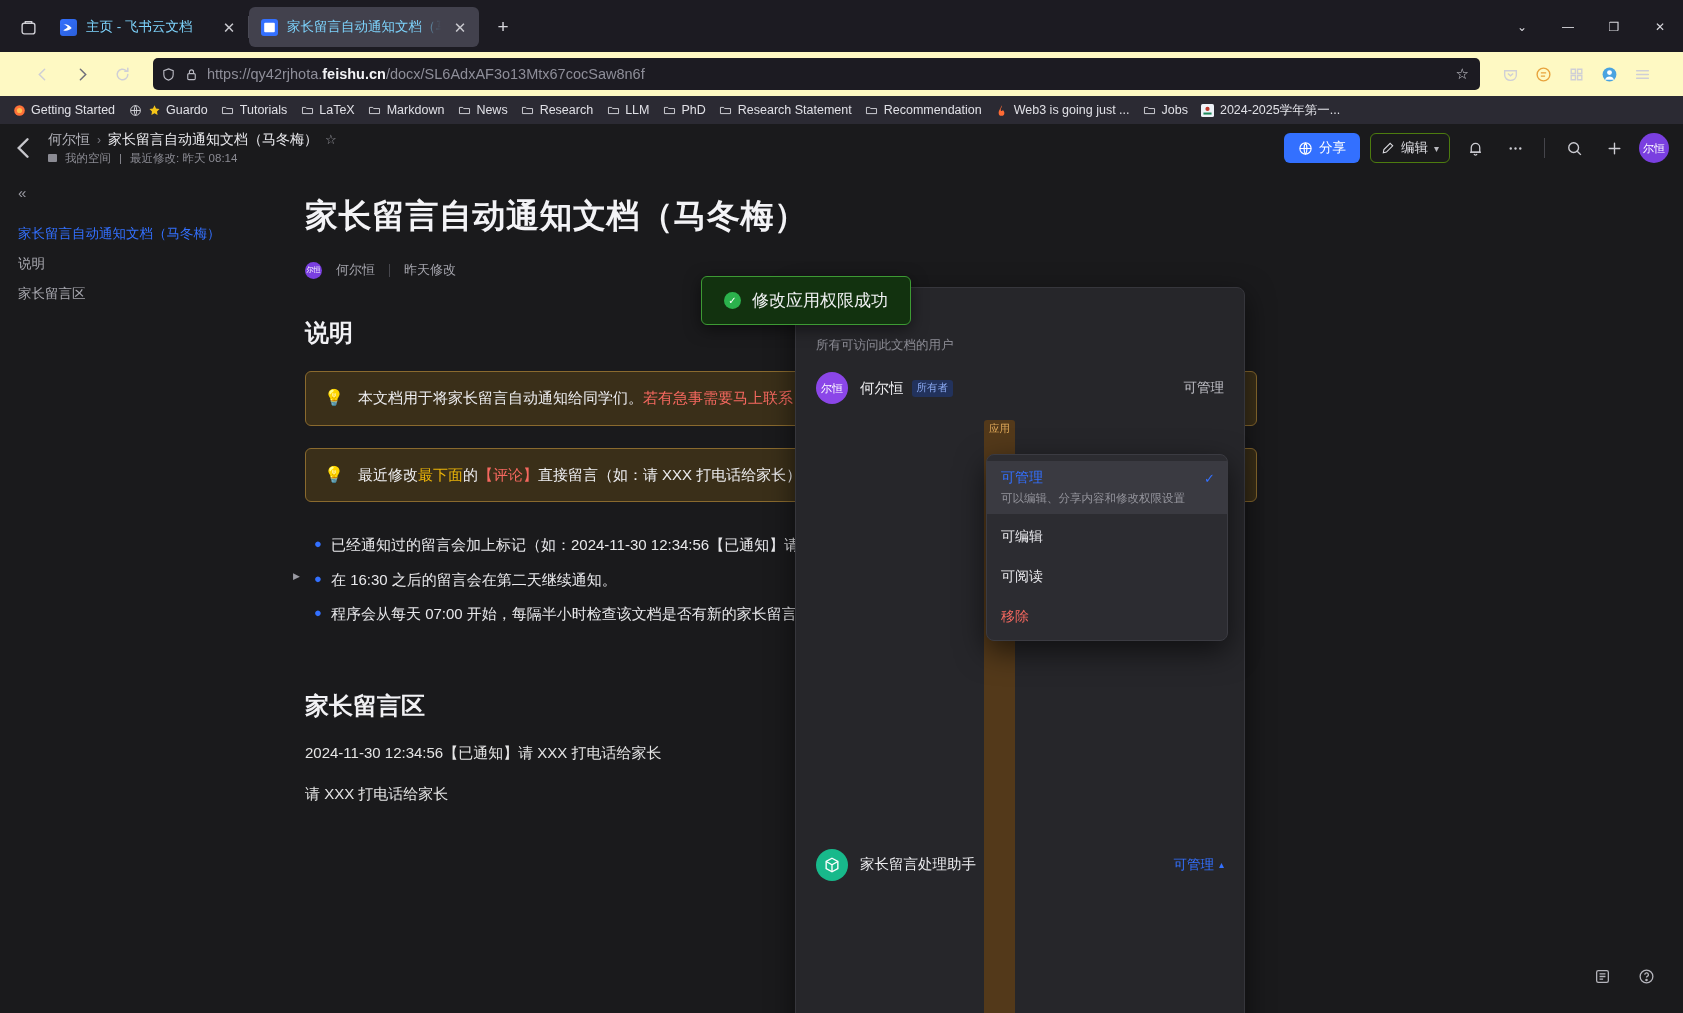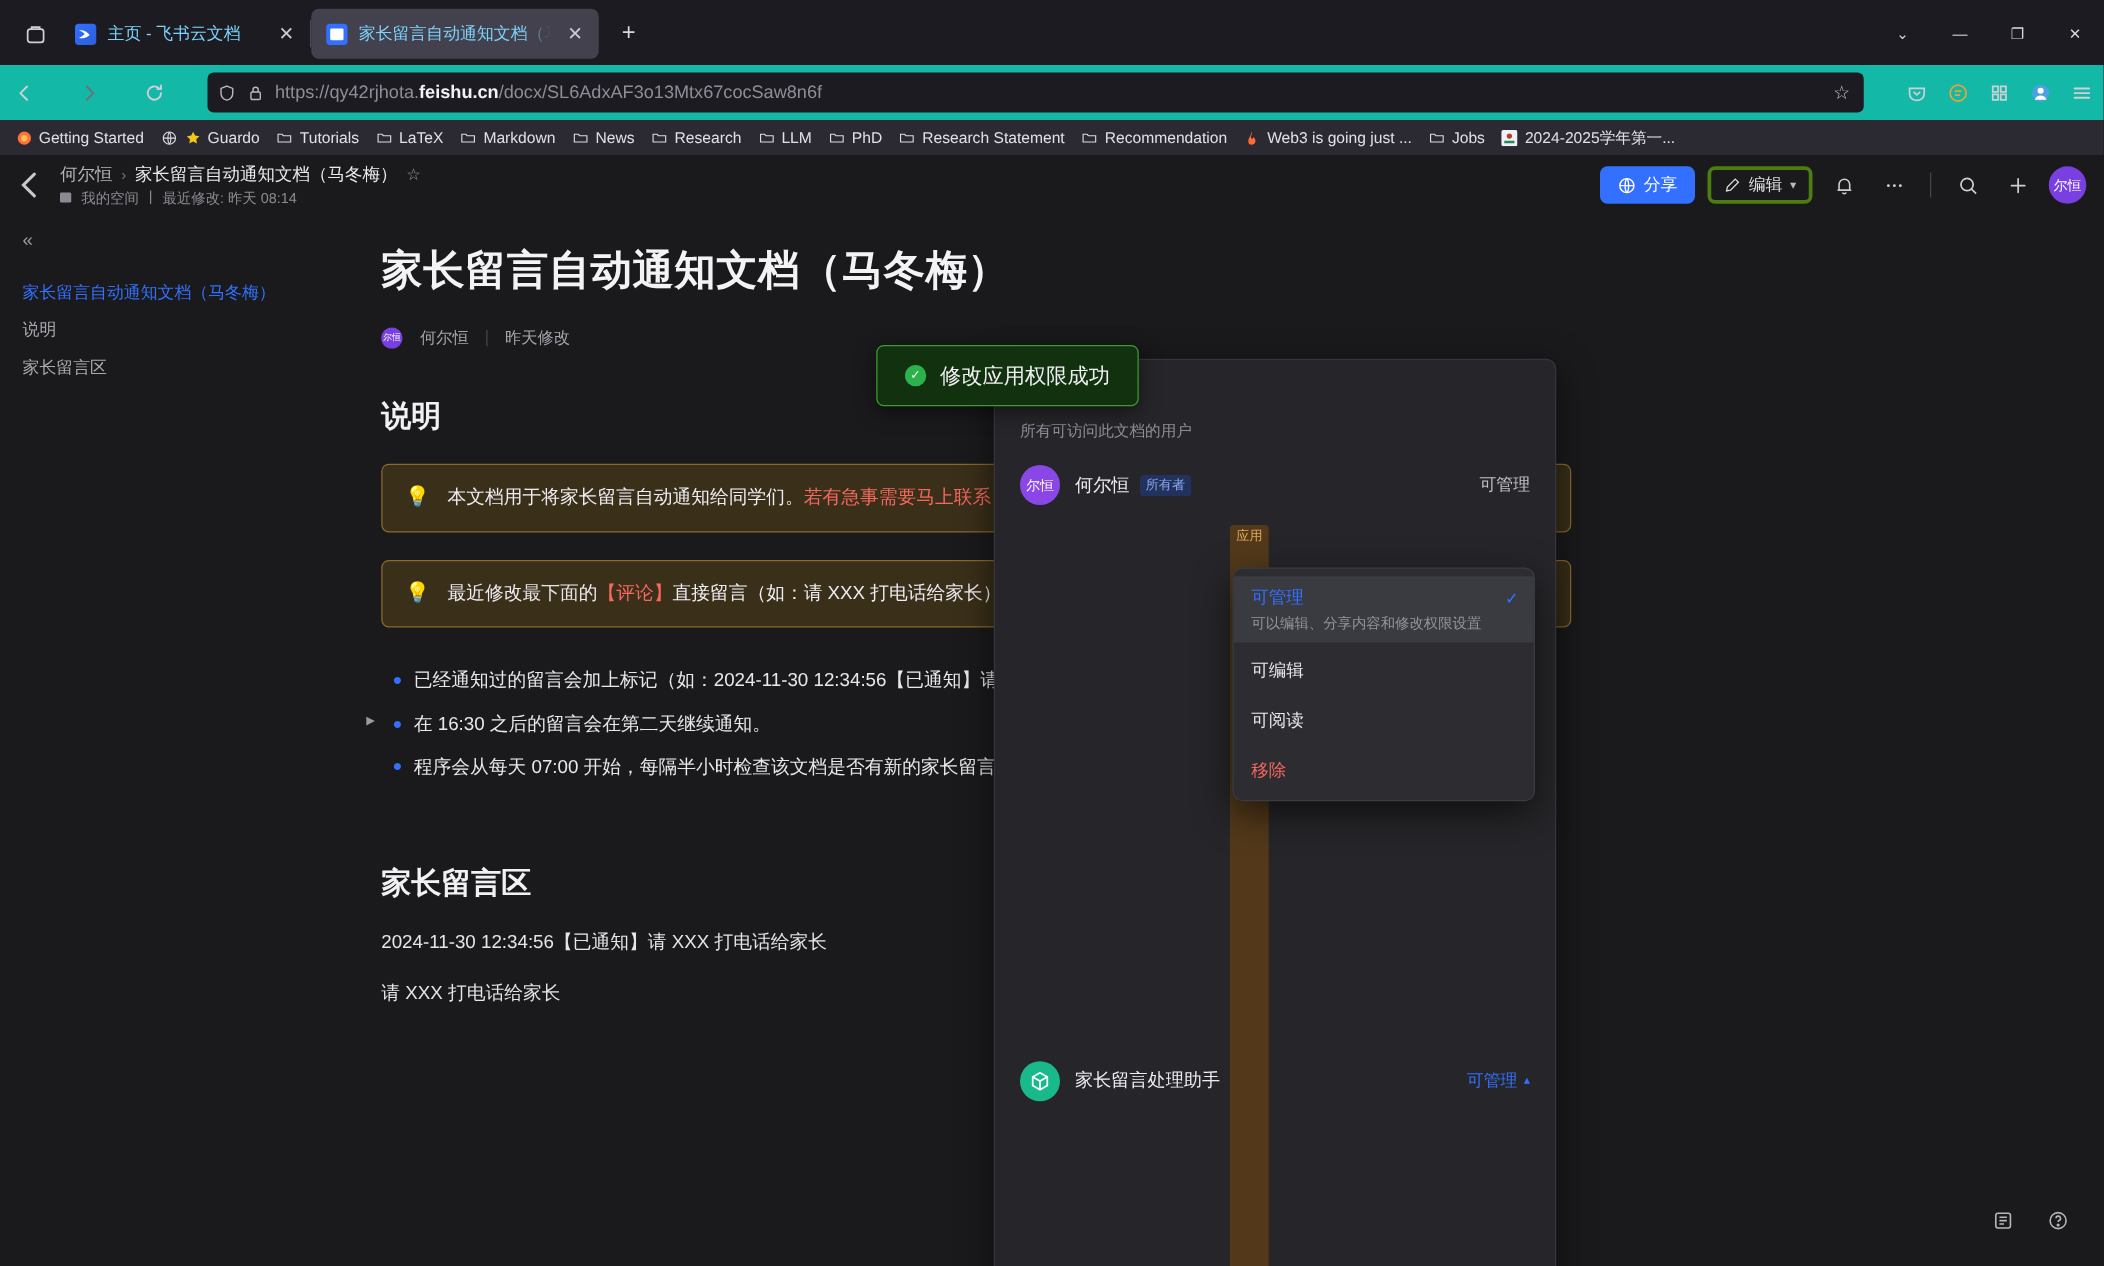--- a/index.html
+++ b/index.html
@@ -50,22 +50,22 @@
     width: 32px; height: 32px; margin: 0 0 9px 8px; display: flex; align-items: center;
     justify-content: center; font-size: 19px; color: #d6d6dc; border-radius: 5px;
   }
   .win-ctrl { position: absolute; right: 0; bottom: 5px; display: flex; }
   .win-ctrl div {
     width: 46px; height: 40px; display: flex; align-items: center;
     justify-content: center; color: #d8d8de; font-size: 12px;
   }
 
   .navbar {
-    height: 44px; background: #14b8a6; display: flex; align-items: center;
-    padding: 0 2px; gap: 18px;
+    height: 44px; background: #fef9c3; display: flex; align-items: center;
+    padding: 0 25px; gap: 6px;
   }
   .navbtn {
     width: 34px; height: 34px; display: flex; align-items: center;
     justify-content: center; border-radius: 5px; color: #cfcfd6;
   }
   .navbtn.dim { color: #6f6f7a; }
   .navbtn svg { width: 17px; height: 17px; }
   .urlbar {
     flex: 1 1 auto; height: 32px; background: #1c1b22; border-radius: 5px;
     margin: 0 8px; display: flex; align-items: center; padding: 0 8px; gap: 8px;
@@ -110,21 +110,21 @@
   .crumb-star { color: #9a9aa2; font-size: 13px; }
   .crumb-row2 { display: flex; align-items: center; gap: 8px; font-size: 11.5px; color: #8b8b93; }
   .crumb-row2 .sqr { width: 9px; height: 8px; background: #8b8b93; border-radius: 1px; display: inline-block; }
   .head-spacer { flex: 1 1 auto; }
   .btn-share {
     background: #3370ff; color: #fff; height: 30px; border-radius: 6px;
     display: flex; align-items: center; gap: 6px; padding: 0 14px; font-size: 13.5px;
   }
   .btn-share svg { width: 15px; height: 15px; }
   .btn-edit {
-    border: 3px solid #4d7c0f; height: 30px; border-radius: 6px; display: flex;
+    border: 1px solid #4d7c0f; height: 30px; border-radius: 6px; display: flex;
     align-items: center; gap: 6px; padding: 0 10px; font-size: 13.5px; color: #ddddE2;
   }
   .btn-edit svg { width: 14px; height: 14px; }
   .hicon { width: 30px; height: 30px; display: flex; align-items: center; justify-content: center; color: #cdcdd3; }
   .hicon svg { width: 17px; height: 17px; }
   .vsep { width: 1px; height: 20px; background: #45454b; margin: 0 4px; }
   .avatar-head {
     width: 30px; height: 30px; border-radius: 50%; background: #7a3fe0; color: #fff;
     display: flex; align-items: center; justify-content: center; font-size: 11px;
   }
@@ -149,21 +149,21 @@
   .doc-meta .msep { width: 1px; height: 13px; background: #46464c; }
   .h2 { font-size: 24px; font-weight: 700; color: #f1f1f4; margin-top: 38px; }
 
   .callout {
     margin-top: 22px; border: 1px solid #8a6a2e; background: #3a2f19; border-radius: 6px;
     padding: 15px 18px; display: flex; gap: 14px; align-items: flex-start;
     font-size: 15px; line-height: 1.5; color: #ededf0; width: 952px;
   }
   .callout .bulb { font-size: 16px; line-height: 1.4; }
   .red { color: #f5685f; }
-  .blue { color: #e5e5e5; }
+  .blue { color: #eab308; }
 
   .bullets { margin-top: 26px; }
   .bl { display: flex; align-items: flex-start; gap: 0; padding: 6px 0; position: relative; }
   .bl .fold {
     position: absolute; left: -12px; top: 8px; color: #9a9aa2; font-size: 9px;
   }
   .bl .dot { color: #3370ff; font-size: 13px; width: 26px; flex: 0 0 26px; text-align: center; line-height: 1.5; }
   .bl .txt { font-size: 15px; color: #e8e8eb; line-height: 1.5; }
 
   .h2b { font-size: 24px; font-weight: 700; color: #f1f1f4; margin-top: 58px; }

